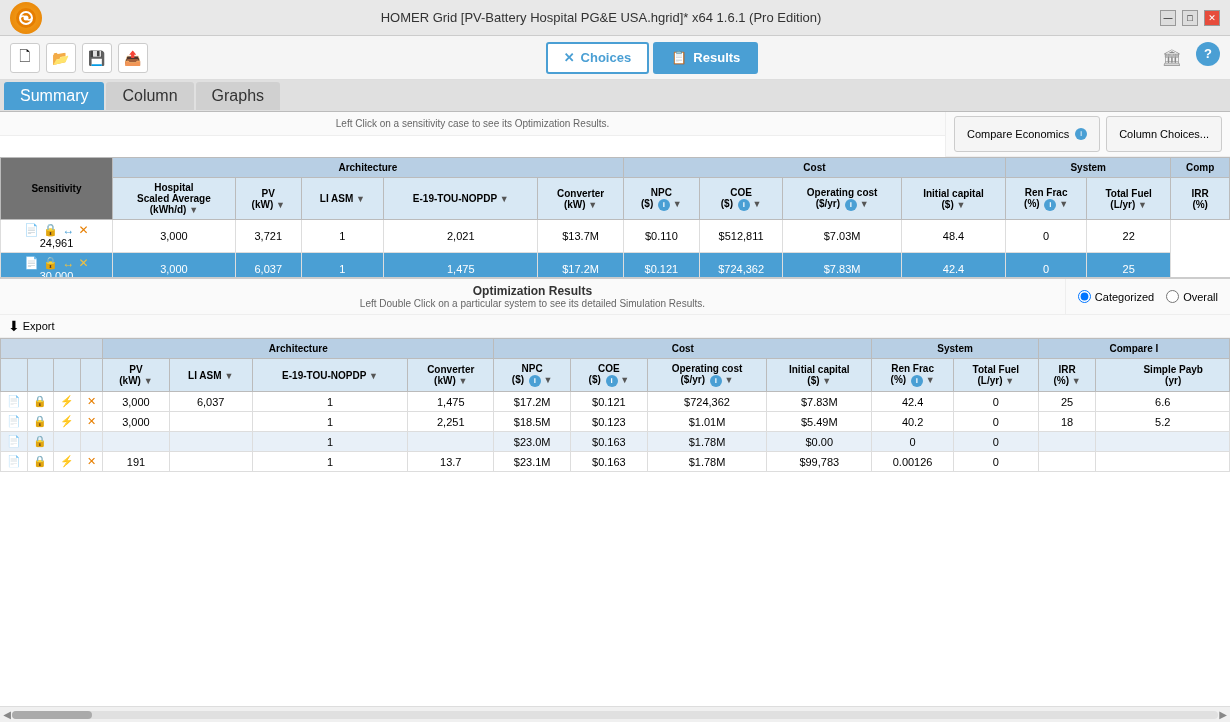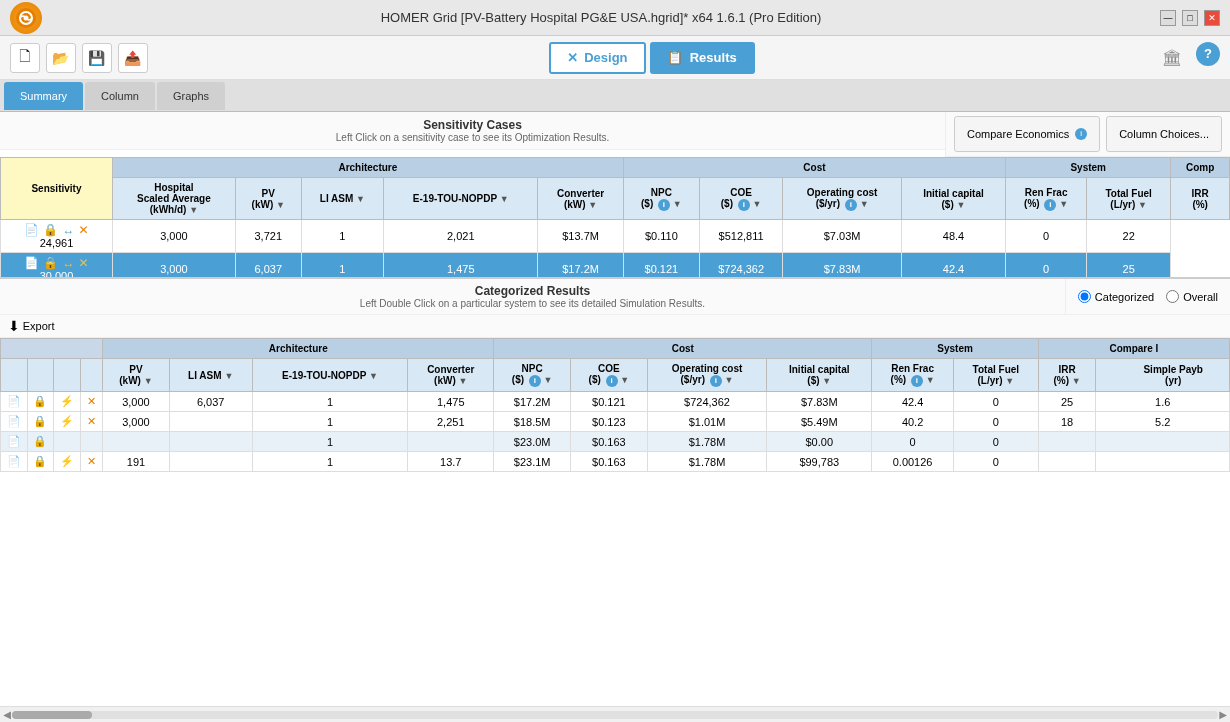--- a/index.html
+++ b/index.html
@@ -18,21 +18,21 @@
     #toolbar-left { display: flex; gap: 6px; align-items: center; }
     .toolbar-btn { width: 30px; height: 30px; background: white; border: 1px solid #ccc; border-radius: 3px; display: flex; align-items: center; justify-content: center; cursor: pointer; font-size: 14px; }
     #toolbar-center { display: flex; gap: 4px; }
     .nav-btn { height: 32px; padding: 0 16px; border: 2px solid #4a9fd4; border-radius: 3px; cursor: pointer; display: flex; align-items: center; gap: 6px; font-size: 13px; font-weight: bold; background: white; color: #4a9fd4; }
     .nav-btn.active { background: #4a9fd4; color: white; }
     #toolbar-right { display: flex; gap: 8px; }
     .toolbar-icon-btn { width: 32px; height: 32px; display: flex; align-items: center; justify-content: center; cursor: pointer; font-size: 16px; color: #888; }
 
     
     #tabbar { background: #e0e0e0; display: flex; align-items: center; height: 32px; padding-left: 4px; border-bottom: 1px solid #bbb; }
-    .tab { height: 28px; padding: 0 16px; display: flex; align-items: center; cursor: pointer; border-radius: 3px 3px 0 0; font-size: 11px; margin-right: 2px; }
+    .tab { height: 28px; padding: 0 16px; display: flex; align-items: center; cursor: pointer; border-radius: 3px 3px 0 0; font-size: 16px; margin-right: 2px; }
     .tab.active { background: #4a9fd4; color: white; }
     .tab:not(.active) { background: #d0d0d0; color: #333; }
 
     
     #main { background: white; height: calc(722px - 36px - 44px - 32px); display: flex; flex-direction: column; }
 
     
     #sensitivity-section { border-bottom: 2px solid #ccc; }
     #sensitivity-header { text-align: center; padding: 6px; background: #fafafa; border-bottom: 1px solid #eee; }
     #sensitivity-header h3 { font-size: 12px; color: #333; }
@@ -103,21 +103,21 @@
 <div id="toolbar">
   <div id="toolbar-left">
     <div class="toolbar-btn">🗋</div>
     <div class="toolbar-btn">📂</div>
     <div class="toolbar-btn">💾</div>
     <div class="toolbar-btn">📤</div>
   </div>
   <div id="toolbar-center">
     <button class="nav-btn">
       <span>✕</span>
-      <span>Design</span>
+      <span>Choices</span>
     </button>
     <button class="nav-btn active">
       <span>📋</span>
       <span>Results</span>
     </button>
   </div>
   <div id="toolbar-right">
     <div class="toolbar-icon-btn">🏛</div>
     <div class="toolbar-icon-btn" style="background:#4a9fd4; border-radius:50%; color:white; width:24px; height:24px; font-size:13px; font-weight:bold; display:flex; align-items:center; justify-content:center;">?</div>
   </div>
@@ -134,40 +134,39 @@
     <span>Graphs</span>
   </div>
 </div>
 
 <div id="main">
 
   <div id="sensitivity-section">
     <div style="display:flex; align-items:stretch;">
       <div style="flex:1;">
         <div id="sensitivity-header">
-          <h3>Sensitivity Cases</h3>
           <p>Left Click on a sensitivity case to see its Optimization Results.</p>
         </div>
       </div>
       <div style="display:flex; align-items:center; padding:4px 8px; background:#fafafa; border-bottom:1px solid #eee; border-left:1px solid #eee; gap:6px;">
         <button class="action-btn">
           <span>Compare Economics</span>
           <span class="info-icon">i</span>
         </button>
         <button class="action-btn">
           <span>Column Choices...</span>
         </button>
       </div>
     </div>
 
     <div id="sensitivity-table-wrap">
       <table class="data-table">
         <thead>
           <tr>
-            <th rowspan="2" style="background:#fef9c3;">Sensitivity</th>
+            <th rowspan="2" style="background:#737373;">Sensitivity</th>
             <th colspan="5" class="arch-group">Architecture</th>
             <th colspan="4" class="cost-group">Cost</th>
             <th colspan="2" class="sys-group">System</th>
             <th class="comp-group">Comp</th>
           </tr>
           <tr>
               <th style="background: rgb(216, 232, 244);">Hospital<br>Scaled Average<br>(kWh/d) <span class="v-arrow">▼</span></th>
             <th style="background:#d8e8f4;">PV<br>(kW) <span class="v-arrow">▼</span></th>
             <th style="background:#d8e8f4;">LI ASM <span class="v-arrow">▼</span></th>
             <th style="background:#d8e8f4;">E-19-TOU-NOPDP <span class="v-arrow">▼</span></th>
@@ -222,21 +221,21 @@
     </tr>
           </tbody>
       </table>
     </div>
   </div>
 
   <div id="optimization-section">
     <div style="display:flex; align-items:stretch; border-bottom:1px solid #eee;">
       <div style="flex:1;">
         <div id="optimization-header-center" style="padding:5px; text-align:center; background:#fafafa;">
-          <h3>Categorized Results</h3>
+          <h3>Optimization Results</h3>
           <p>Left Double Click on a particular system to see its detailed Simulation Results.</p>
         </div>
       </div>
       <div style="display:flex; align-items:center; gap:12px; padding:4px 12px; background:#fafafa; border-left:1px solid #eee;">
         <label class="radio-label">
           <input type="radio" name="view-mode" checked="" style="">
           <span>Categorized</span>
         </label>
         <label class="radio-label">
           <input type="radio" name="view-mode" style="">
@@ -289,21 +288,21 @@
       <td>6,037</td>
       <td>1</td>
       <td>1,475</td>
       <td>$17.2M</td>
       <td>$0.121</td>
       <td>$724,362</td>
       <td>$7.83M</td>
       <td>42.4</td>
       <td>0</td>
       <td>25</td>
-      <td>1.6</td>
+      <td>6.6</td>
     </tr>
             <tr>
       <td><span style="color:#e67e00; cursor:pointer;">📄</span></td>
       <td><span style="color:#e67e00; cursor:pointer;">🔒</span></td>
       <td><span style="color:#e8a020; cursor:pointer;">⚡</span></td>
       <td><span style="color:#e67e00; cursor:pointer;">✕</span></td>
       <td>3,000</td>
       <td></td>
       <td>1</td>
       <td>2,251</td>

